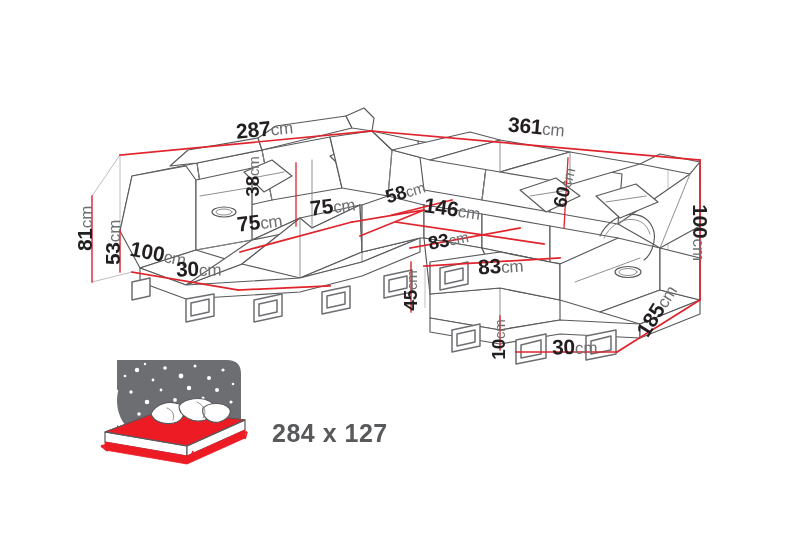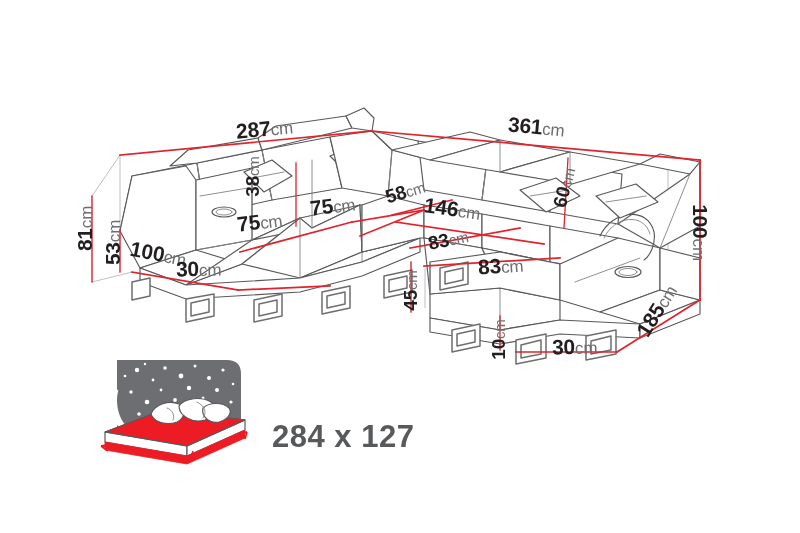--- a/index.html
+++ b/index.html
@@ -47,21 +47,21 @@
     color: #6d6e71;
     letter-spacing: -0.2px;
   }
   .dim.small .num { font-size: 19px; }
   .dim.small .unit { font-size: 15px; }
 
   
   #bed-caption {
     position: absolute;
     font-family: "Liberation Sans", "DejaVu Sans", sans-serif;
-    font-size: 31px;
+    font-size: 25px;
     font-weight: bold;
     color: #58595b;
     letter-spacing: 0.5px;
     white-space: nowrap;
   }
 </style>
 </head>
 <body>
 
 <div id="stage">

